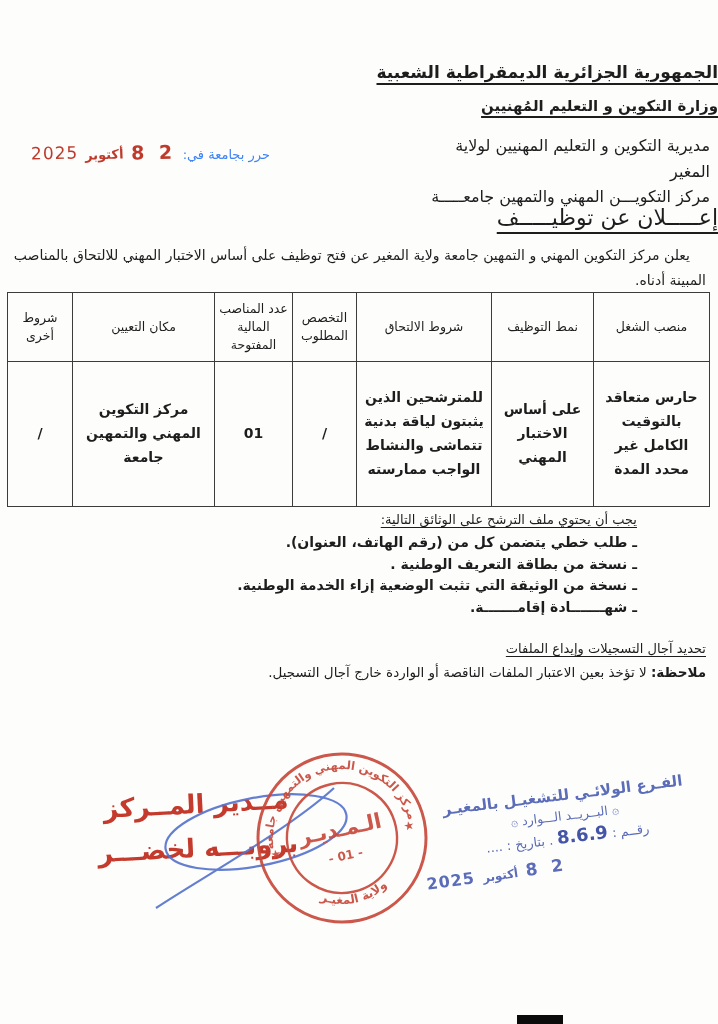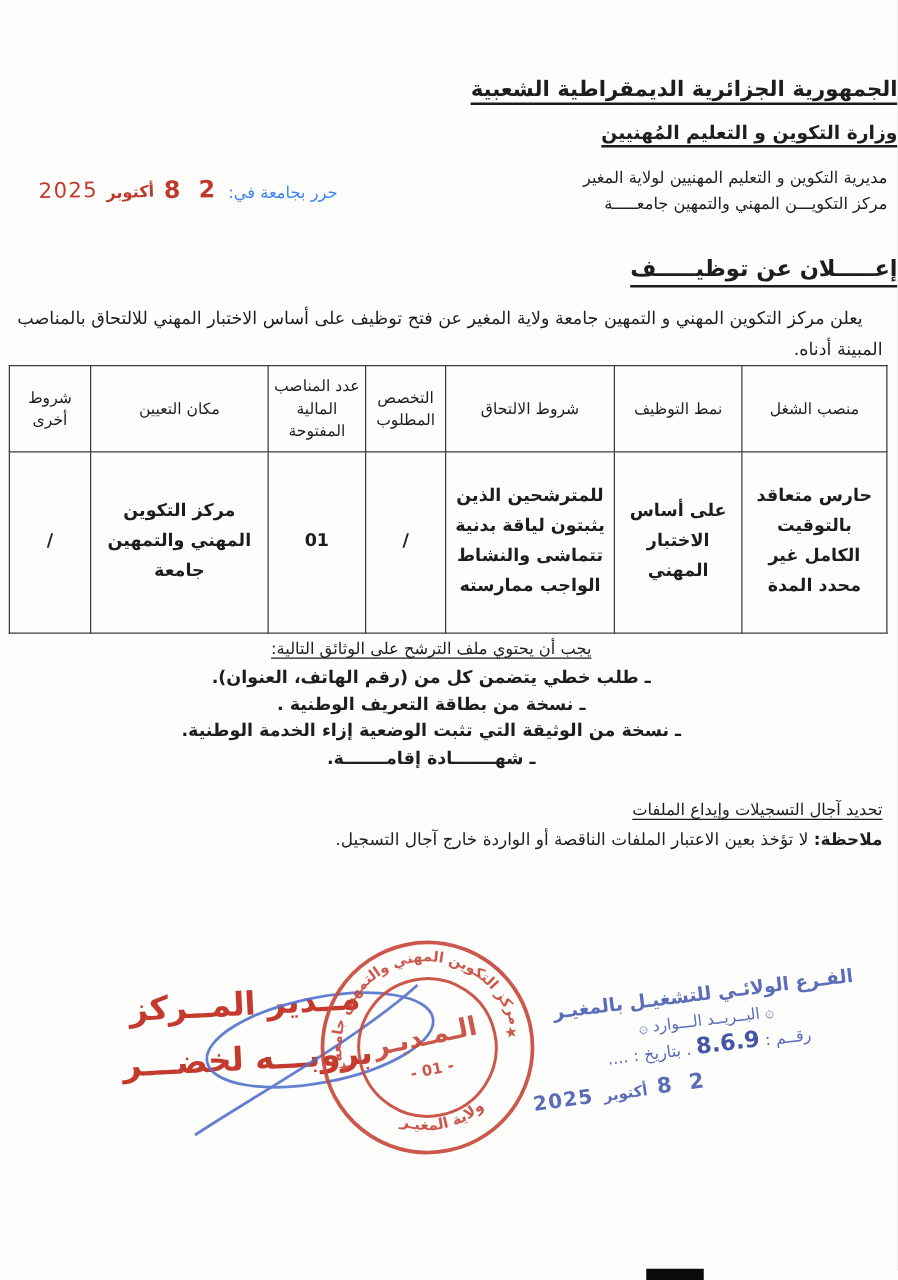--- a/index.html
+++ b/index.html
@@ -13,46 +13,46 @@
     direction:rtl;
     overflow:hidden;
   }
   .abs{position:absolute;}
   .center-line{left:0;right:0;}
   .u{text-decoration:underline;text-underline-offset:5px;text-decoration-thickness:1.5px;}
 
   .republic{top:62px;font-size:17px;font-weight:bold;}
   .ministry{top:97px;font-size:15px;font-weight:bold;}
 
-  .directorate{top:133px;right:8px;width:290px;font-size:13px;line-height:1.6;text-align:right;}
+  .directorate{top:133px;right:8px;width:290px;font-size:16px;line-height:1.6;text-align:right;}
 
   .issued{top:141px;left:22px;width:248px;display:flex;flex-direction:row;direction:rtl;
           align-items:baseline;gap:7px;justify-content:flex-start;}
   .issued .lbl{font-size:13px;color:#3b82f6;}
   .stamp-red{color:#bf3a2b;}
   .issued .day{font-size:19px;font-weight:bold;letter-spacing:4px;transform:rotate(-1deg);}
   .issued .mon{font-size:13px;font-weight:bold;transform:rotate(-2deg);}
   .issued .yr{font-size:17px;transform:rotate(-1deg);letter-spacing:1px;}
 
-  .title{top:205px;font-size:18px;font-weight:bold;}
+  .title{top:205px;font-size:22px;font-weight:normal;}
   .title span{text-decoration:underline;text-underline-offset:7px;text-decoration-thickness:1.6px;}
 
   .intro{top:243px;right:12px;width:694px;font-size:14px;line-height:1.75;text-align:right;text-indent:16px;}
 
   table.jobs{
     position:absolute;top:292px;right:8px;width:702px;
     border-collapse:collapse;table-layout:fixed;direction:rtl;
   }
   table.jobs td,table.jobs th{
     border:1.4px solid #3c3c3c;text-align:center;vertical-align:middle;padding:3px 4px;
   }
   table.jobs th{font-size:12.5px;font-weight:normal;height:62px;line-height:1.45;}
   table.jobs td{font-size:14px;font-weight:bold;height:138px;line-height:1.7;}
 
-  .docs{top:512px;right:99px;width:548px;text-align:center;}
+  .docs{top:512px;right:81px;width:548px;text-align:right;}
   .docs .hd{font-size:13px;text-decoration:underline;text-underline-offset:3px;margin-bottom:5px;}
   .docs .it{font-size:14px;font-weight:bold;line-height:1.55;}
 
   .deadline-hd{top:641px;right:12px;font-size:13px;text-decoration:underline;text-underline-offset:3px;}
   .deadline-body{top:660px;right:12px;width:698px;font-size:13.5px;line-height:1.65;text-align:right;}
   .note-line{margin-top:1px;}
   .note-line b{font-weight:bold;}
 
   .handwriting{
     top:782px;left:72px;width:250px;text-align:center;

